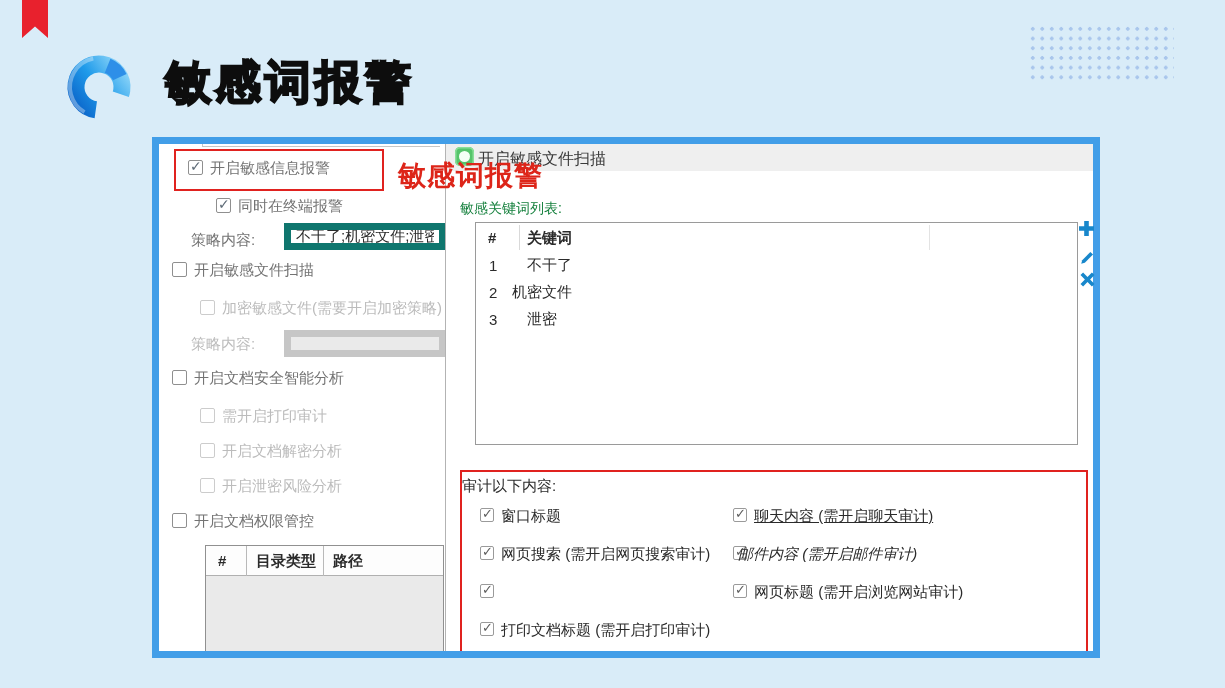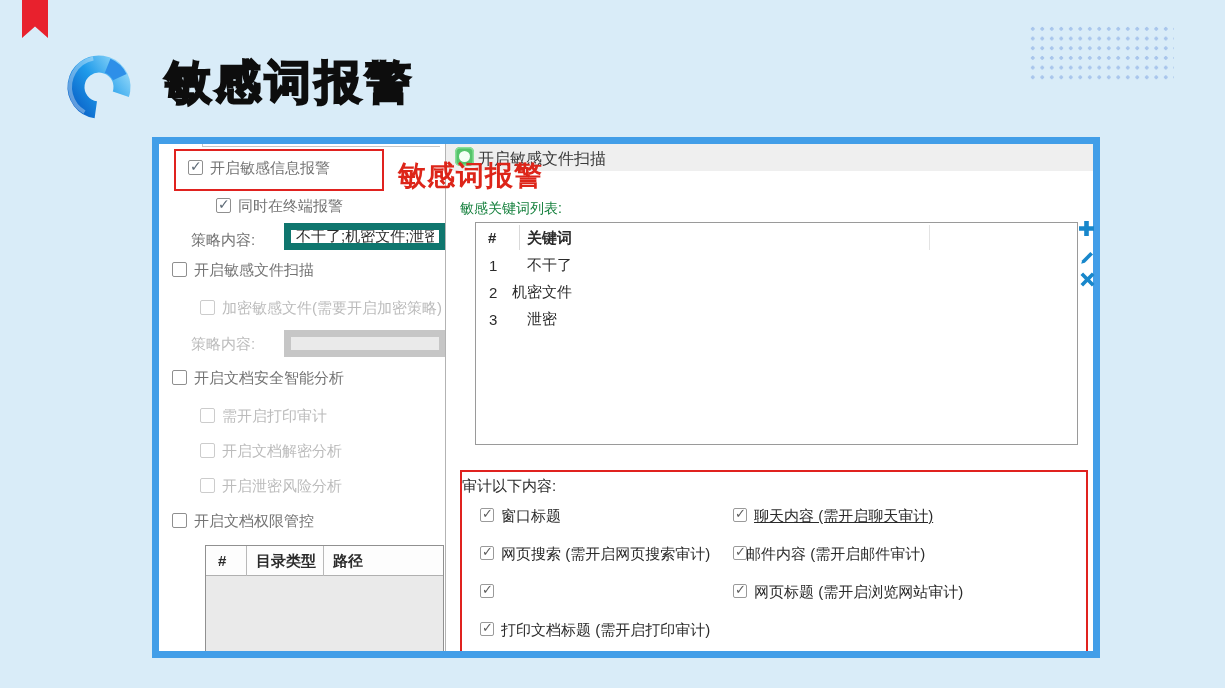--- a/index.html
+++ b/index.html
@@ -179,21 +179,21 @@
       <span class="audit-label">审计以下内容:</span>
 
       <span class="audit-cb" style="left:34px; top:364px;"></span>
       <span class="audit-lbl" style="left:55px; top:363px;">窗口标题</span>
       <span class="audit-cb" style="left:287px; top:364px;"></span>
       <span class="audit-lbl" style="left:308px; top:363px;text-decoration:underline;">聊天内容 (需开启聊天审计)</span>
 
       <span class="audit-cb" style="left:34px; top:402px;"></span>
       <span class="audit-lbl" style="left:55px; top:401px;">网页搜索 (需开启网页搜索审计)</span>
       <span class="audit-cb" style="left:287px; top:402px;"></span>
-      <span class="audit-lbl" style="left:300px; top:401px;">邮件内容 (需开启邮件审计)</span>
+      <span class="audit-lbl" style="left:292px; top:401px;font-style:italic;">邮件内容 (需开启邮件审计)</span>
 
       <span class="audit-cb" style="left:34px; top:440px;"></span>
       <span class="audit-cb" style="left:287px; top:440px;"></span>
       <span class="audit-lbl" style="left:308px; top:439px;">网页标题 (需开启浏览网站审计)</span>
 
       <span class="audit-cb" style="left:34px; top:478px;"></span>
       <span class="audit-lbl" style="left:55px; top:477px;">打印文档标题 (需开启打印审计)</span>
     </div>
 
     <svg class="act-icon" style="left:926px; top:83px;" viewBox="0 0 17 17">

